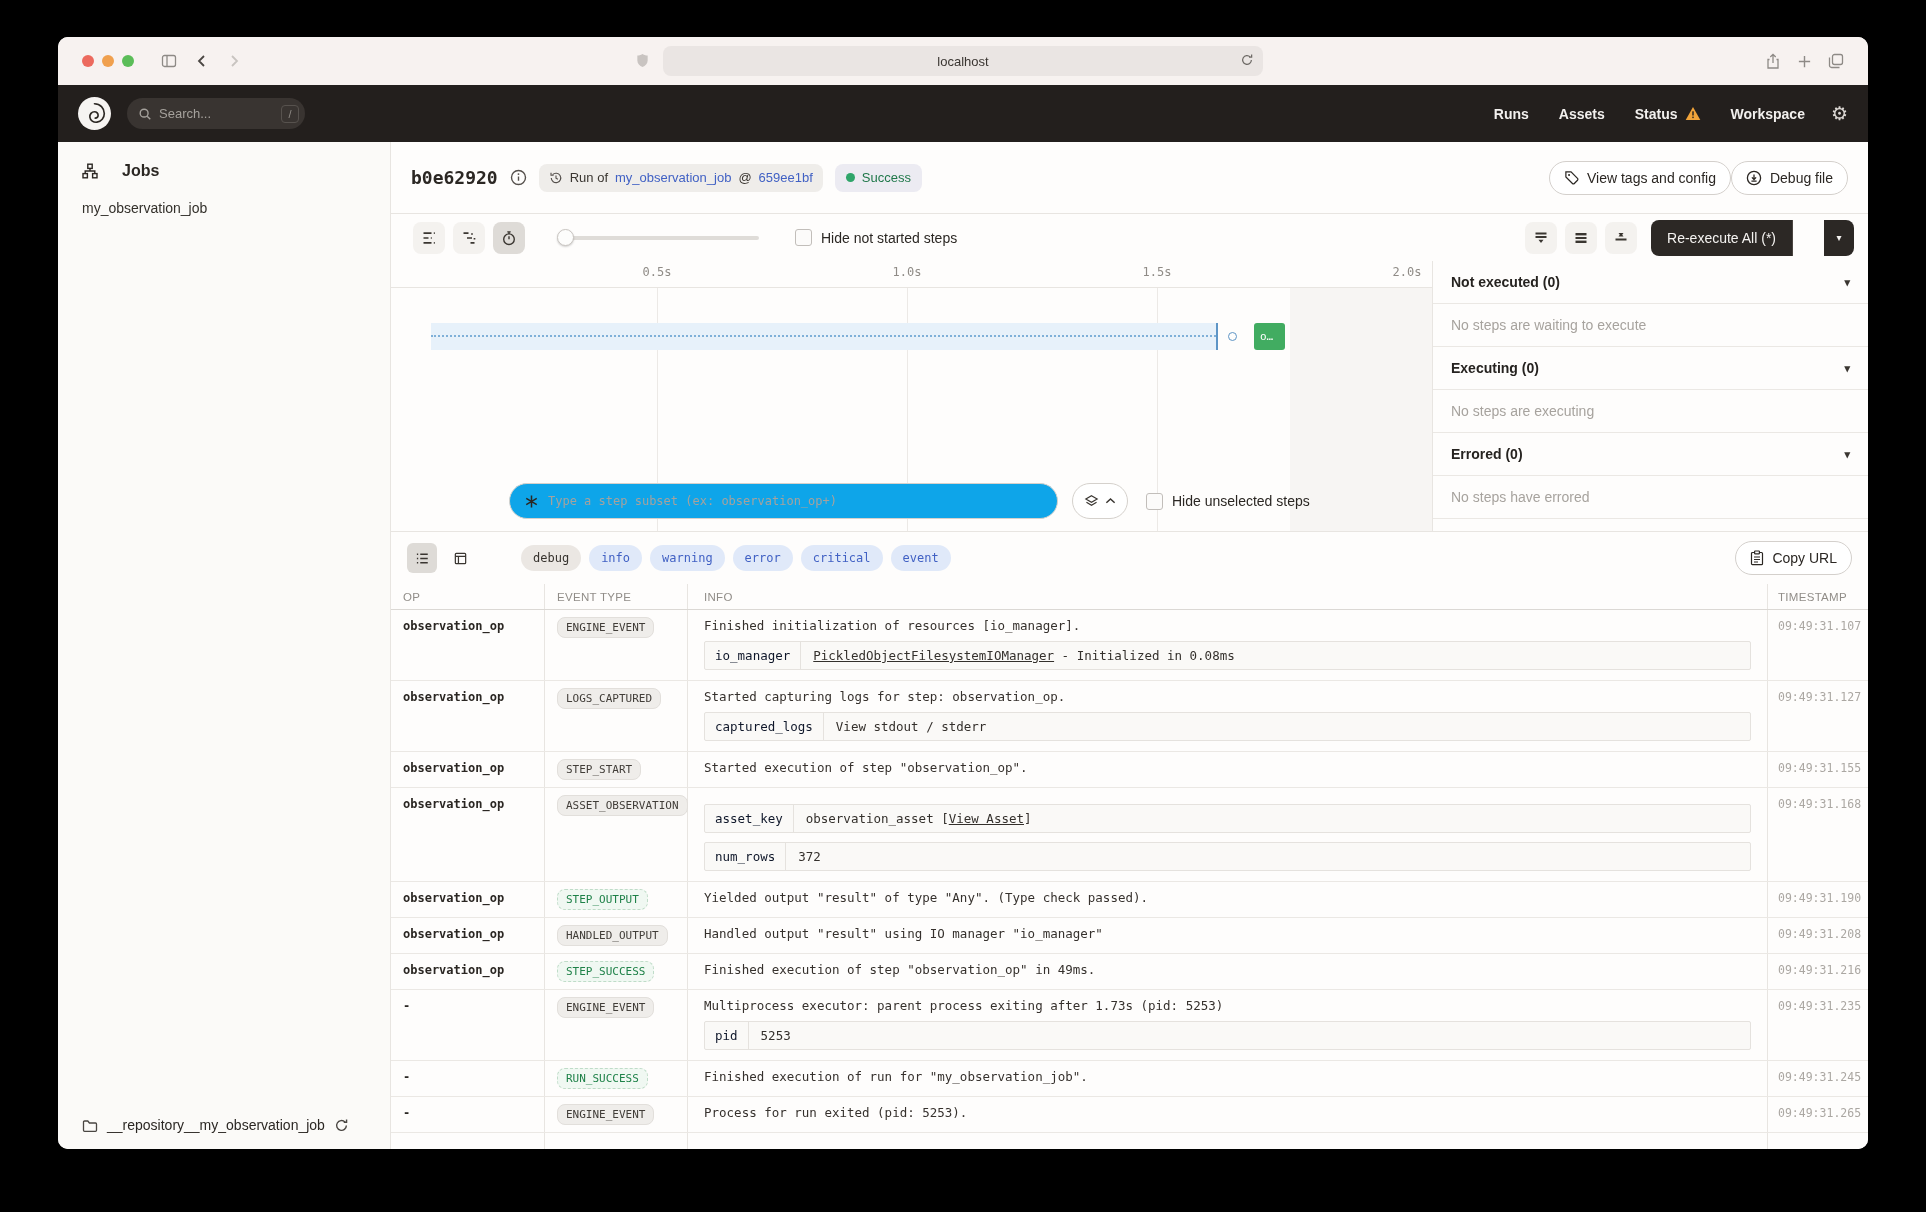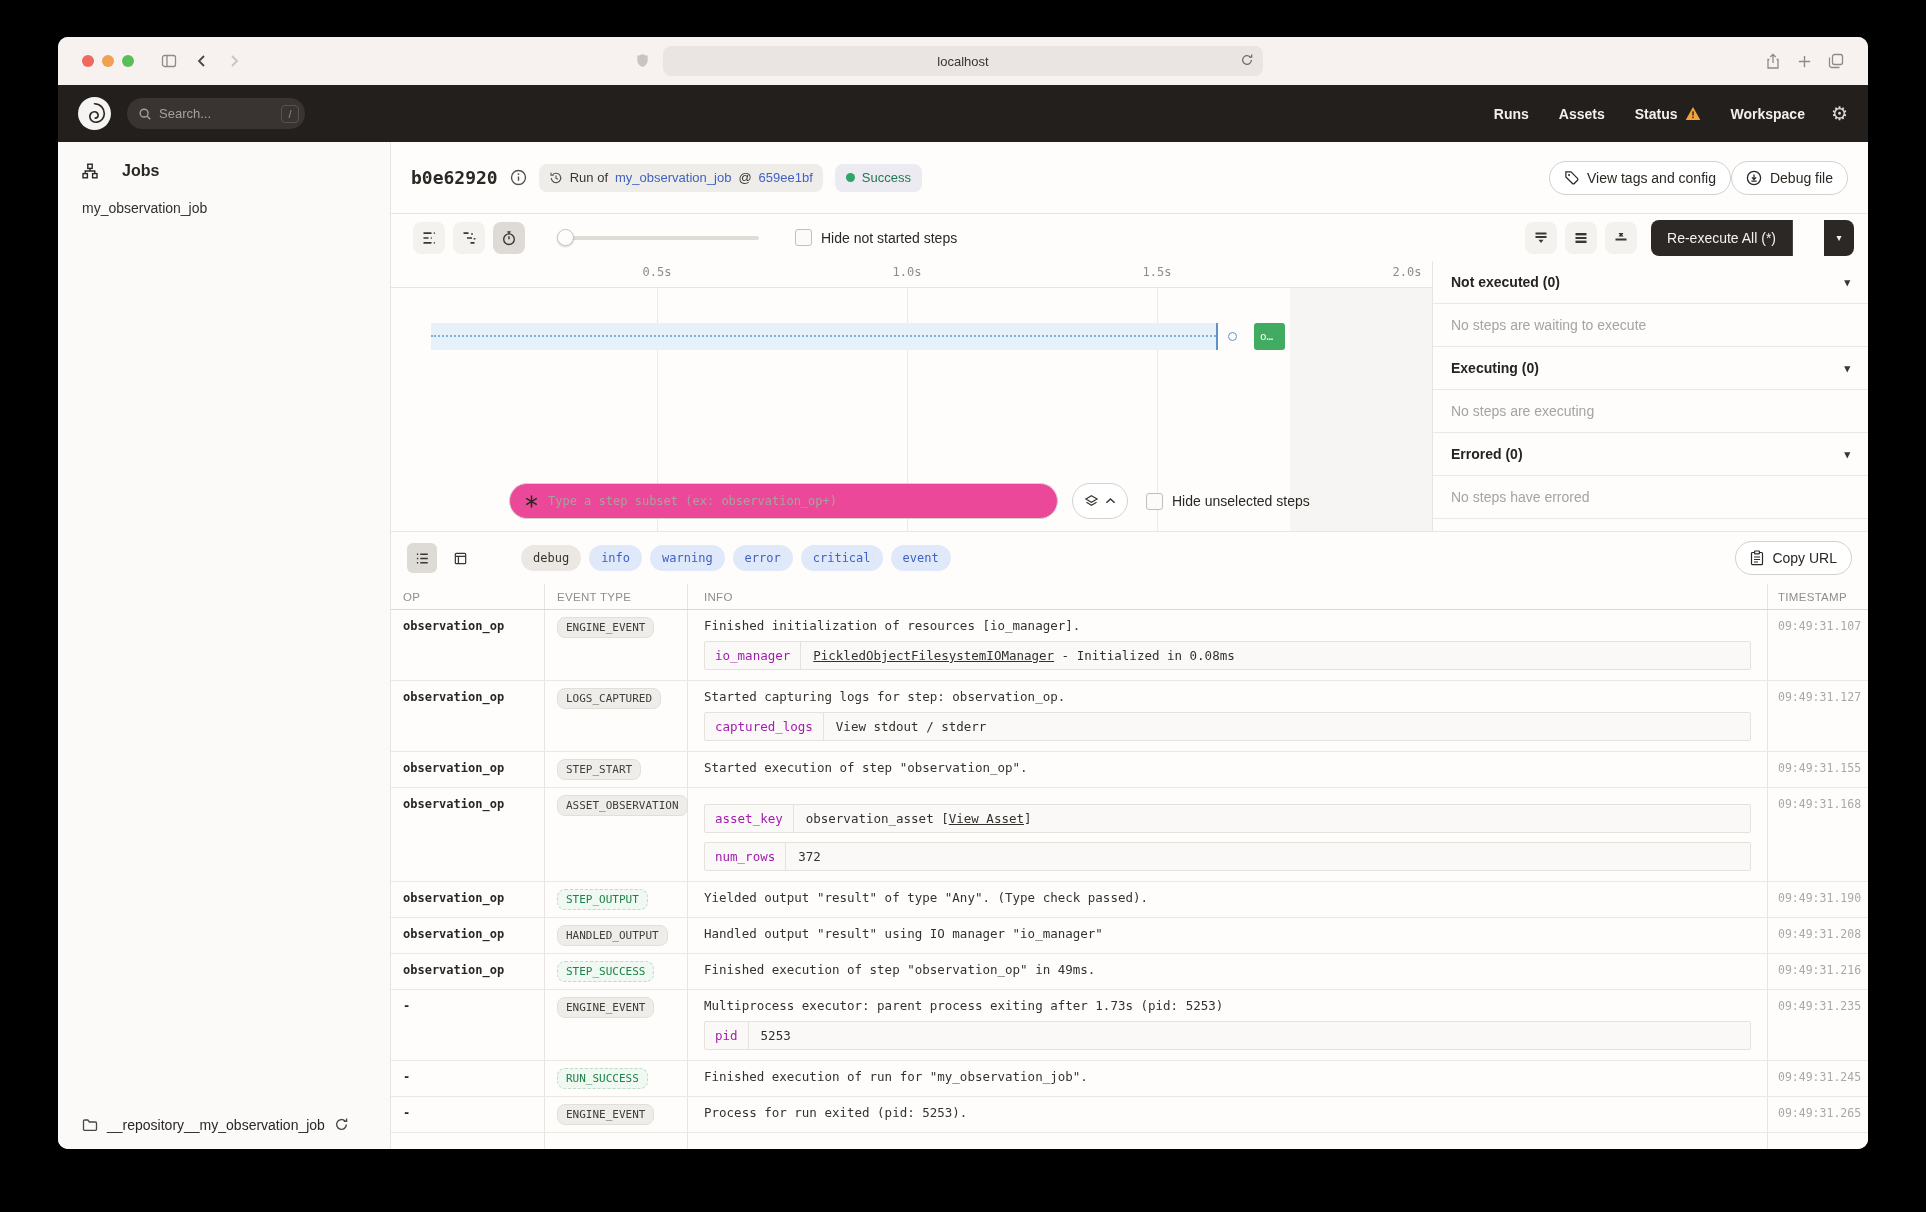--- a/index.html
+++ b/index.html
@@ -45,21 +45,21 @@
   .nav{margin-left:auto;display:flex;align-items:center;gap:30px;}
   .nav-item{color:#f2f0ee;font-size:14px;font-weight:600;display:flex;align-items:center;gap:7px;cursor:pointer;}
   .gear{color:#dbd7d3;font-size:19px;margin-left:2px;cursor:pointer;}
 
   
   .bodyrow{flex:1;display:flex;min-height:0;}
   .sidebar{width:333px;flex:none;background:#fbfaf8;border-right:1px solid var(--line);
            display:flex;flex-direction:column;padding-top:20px;}
   .sb-head{display:flex;align-items:center;gap:24px;padding:0 24px;font-size:16px;font-weight:700;}
   .sb-job{margin-top:20px;padding:0 24px;font-size:14px;color:#33302b;cursor:pointer;}
-  .sb-bottom{margin-top:auto;display:flex;align-items:flex-start;gap:9px;padding:16px 24px;font-size:14px;}
+  .sb-bottom{margin-top:auto;display:flex;align-items:flex-end;gap:9px;padding:16px 24px;font-size:14px;}
 
   .main{flex:1;display:flex;flex-direction:column;min-width:0;background:#fefdfc;}
 
   
   .runhead{height:72px;flex:none;display:flex;align-items:center;padding:0 20px;gap:12px;border-bottom:1px solid var(--line);}
   .runid{font-family:"DejaVu Sans Mono",monospace;font-weight:bold;font-size:18px;}
   .info-ic{color:#55504c;cursor:pointer;}
   .runtag{background:var(--pill);border-radius:8px;height:28px;display:flex;align-items:center;gap:7px;
           padding:0 10px;font-size:13px;color:var(--ink-soft);}
   .runtag a{color:var(--blue);text-decoration:none;cursor:pointer;}
@@ -97,21 +97,21 @@
   .chart-body{flex:1;position:relative;}
   .vline{position:absolute;top:0;bottom:0;width:1px;background:#ece9e6;}
   .vline.v0{left:266px;}.vline.v1{left:516px;}.vline.v2{left:766px;}.vline.v3{left:1016px;}
   .beyond{position:absolute;left:899px;right:0;top:0;bottom:0;background:#f7f5f3;}
   .gbar{position:absolute;left:40px;top:35px;width:787px;height:27px;background:#e7f1fa;border-right:2px solid #5e95c6;}
   .gbar .dash{position:absolute;left:0;right:0;top:12px;border-top:2px dotted #7fb0d8;}
   .gmark{position:absolute;left:837px;top:44px;width:9px;height:9px;border:1.5px solid #5e95c6;border-radius:50%;}
   .gbox{position:absolute;left:863px;top:35px;width:31px;height:27px;background:var(--green-box);border-radius:3px;
         color:#fff;font-size:11px;font-family:"DejaVu Sans Mono",monospace;line-height:27px;padding-left:6px;z-index:3;cursor:pointer;}
   .subset-row{position:absolute;left:118px;right:10px;bottom:12px;display:flex;align-items:center;z-index:5;}
-  .subset-input{width:549px;height:36px;border:1px solid #d5d1cc;border-radius:18px;background:#ec4899;
+  .subset-input{width:549px;height:36px;border:1px solid #d5d1cc;border-radius:18px;background:#0ea5e9;
                 display:flex;align-items:center;gap:9px;padding:0 14px;}
   .subset-input input{border:none;outline:none;flex:1;font-family:"DejaVu Sans Mono",monospace;font-size:12px;color:var(--ink);background:transparent;}
   .subset-input input::placeholder{color:#a6a29d;}
   .layers-btn{margin-left:14px;width:56px;height:36px;border:1px solid #d5d1cc;border-radius:18px;background:#fff;
               display:flex;align-items:center;justify-content:center;gap:6px;color:#3a3631;cursor:pointer;}
 
   .status-panel{width:436px;flex:none;border-left:1px solid var(--line);overflow:hidden;}
   .sec-head{display:flex;align-items:center;padding:13px 18px;font-size:14px;font-weight:700;color:#262320;
             border-bottom:1px solid var(--line-soft);cursor:pointer;}
   .sec-head .caret{margin-left:auto;font-size:11px;color:#3a3631;}
@@ -146,21 +146,21 @@
   .log-row .c-op{padding:9px 8px 9px 12px;font-family:"DejaVu Sans Mono",monospace;font-weight:bold;font-size:12px;color:var(--ink);}
   .log-row .c-type{padding:7px 8px 7px 12px;}
   .log-row .c-info{padding:8px 16px 10px;font-family:"DejaVu Sans Mono",monospace;font-size:12.5px;color:#36312d;}
   .log-row .c-ts{padding:9px 8px 9px 10px;font-family:"DejaVu Sans Mono",monospace;font-size:11.5px;color:var(--gray-lt);}
   .log-row.empty{flex:1;border-bottom:none;}
   .tagchip{display:inline-block;font-family:"DejaVu Sans Mono",monospace;font-size:11px;padding:3px 8px;border-radius:8px;}
   .tagchip.gray{background:#efedea;border:1px solid #e2dfdb;color:#413d38;}
   .tagchip.green{background:#f0f8f2;border:1px dashed #bfdcc8;color:var(--green);}
   .meta{margin-top:8px;border:1px solid #e5e2de;background:var(--warm-bg);display:flex;align-items:stretch;border-radius:2px;}
   .meta+.meta{margin-top:9px;}
-  .mkey{padding:6px 10px;color:#a21caf;border-right:1px solid #e5e2de;flex:none;}
+  .mkey{padding:6px 10px;color:#0f172a;border-right:1px solid #e5e2de;flex:none;}
   .mval{padding:6px 12px;color:#34302c;}
   .mval .lnk{text-decoration:underline;cursor:pointer;}
 </style>
 </head>
 <body>
 
 <div class="window">
 
   <div class="chrome">
     <div class="lights">

